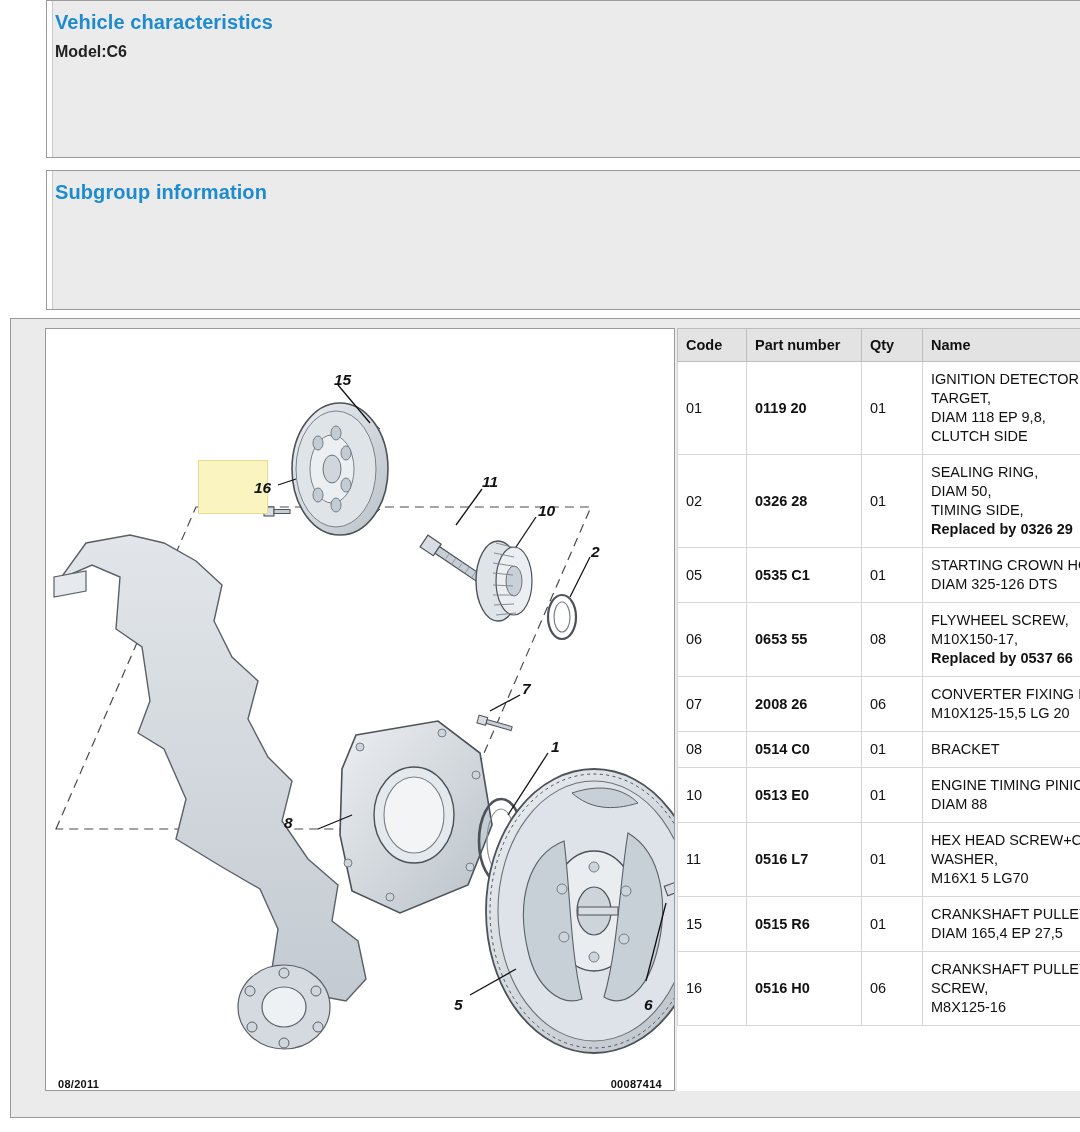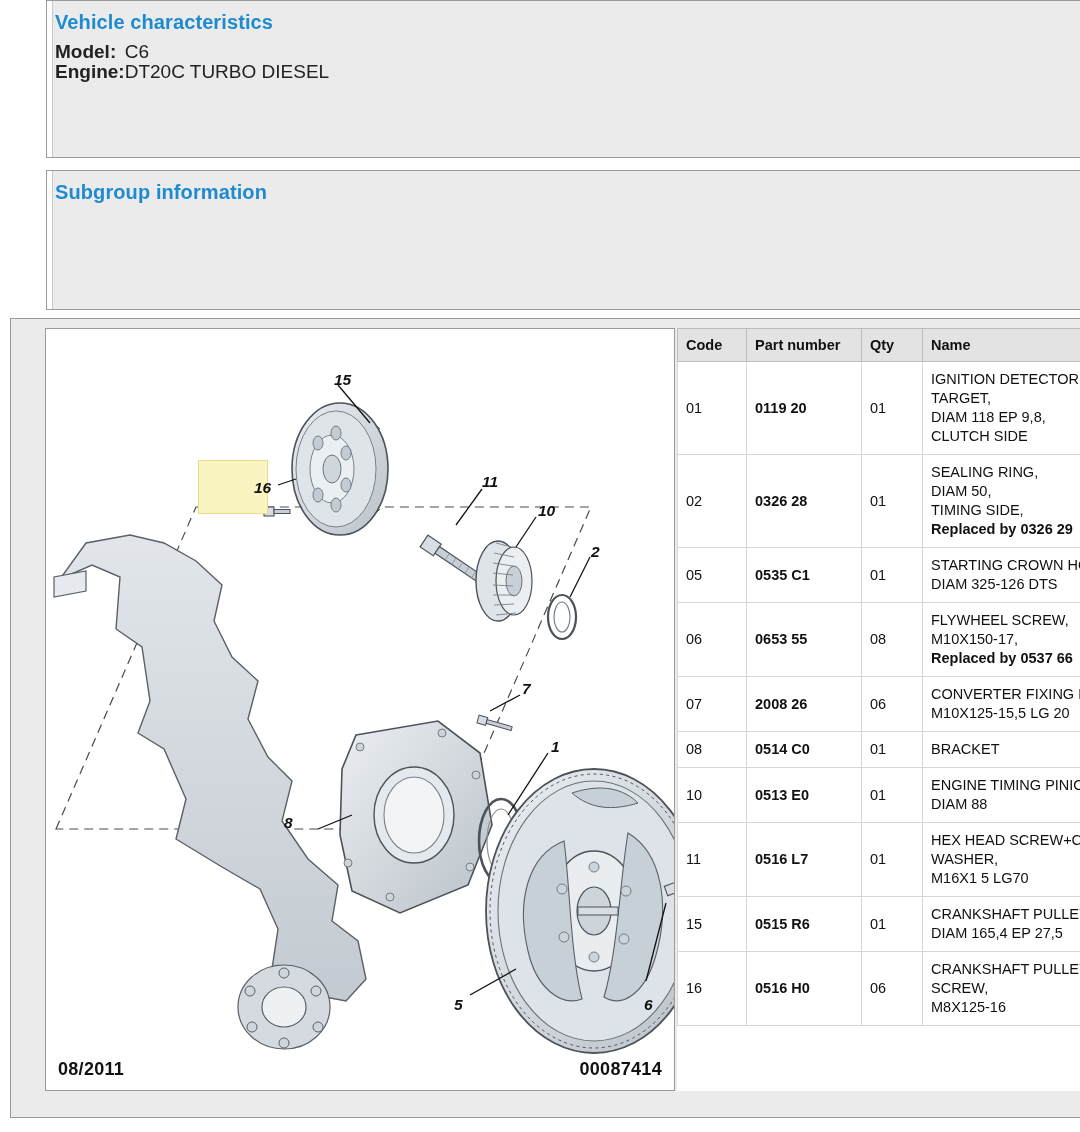--- a/index.html
+++ b/index.html
@@ -52,31 +52,32 @@
     letter-spacing: 0.1px;
   }
   .kv-table {
     border-collapse: collapse;
     margin-left: 8px;
     margin-top: 2px;
     margin-bottom: 8px;
   }
   .kv-table td {
     padding: 0 0 0 0;
-    font-size: 19px;
+    font-size: 16px;
     line-height: 19.5px;
     vertical-align: top;
     white-space: nowrap;
+    text-align: center;
   }
   .kv-key {
     font-weight: bold;
     padding-right: 14px;
   }
   .kv-val {
-    font-weight: normal;
+    font-weight: bold;
   }
 
   #vehicle-panel { top: 0px; height: 158px; }
   #subgroup-panel { top: 170px; height: 140px; }
 
   
   #content-area {
     position: absolute;
     left: 10px;
     top: 318px;
@@ -94,22 +95,22 @@
     top: 9px;
     width: 630px;
     height: 763px;
     background: #ffffff;
     border: 1px solid #9a9a9a;
     box-sizing: border-box;
     overflow: hidden;
   }
   .fig-caption {
     position: absolute;
-    bottom: 10px;
-    font-size: 18px;
+    bottom: 0;
+    font-size: 11px;
     font-weight: bold;
     color: #111;
     letter-spacing: 0.3px;
     margin-top: 36px;
   }
   #fig-date { left: 12px; }
   #fig-number { right: 12px; }
 
   .highlight-box {
     position: absolute;
@@ -179,24 +180,20 @@
 <div class="page">
 
   <div class="panel" id="vehicle-panel">
     <div class="panel-accent"></div>
     <div class="panel-title">Vehicle characteristics</div>
     <table class="kv-table">
       <tbody>
           <tr>
         <td class="kv-key"><span>Model</span><span>:</span></td>
         <td class="kv-val">C6</td>
-      </tr>
-      <tr>
-        <td class="kv-key"><span>Engine</span><span>:</span></td>
-        <td class="kv-val">DT20C TURBO DIESEL</td>
       </tr>
     </tbody>
       </table>
   </div>
 
   <div class="panel" id="subgroup-panel">
     <div class="panel-accent"></div>
     <div class="panel-title">Subgroup information</div>
   </div>
 

